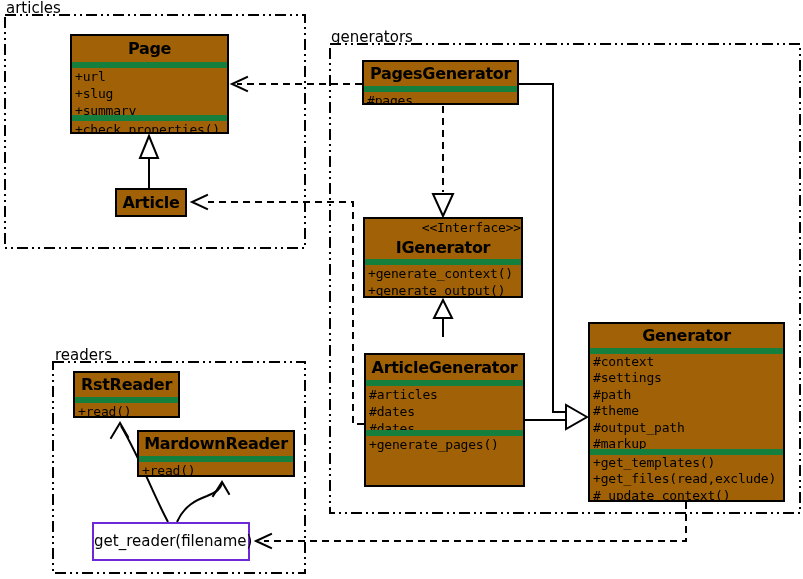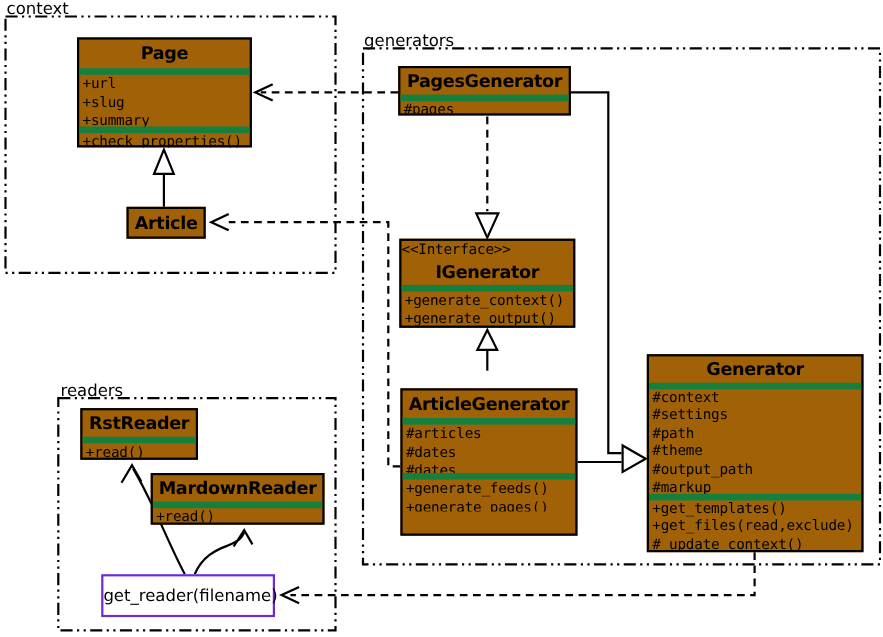--- a/index.html
+++ b/index.html
@@ -24,21 +24,21 @@
     letter-spacing:-0.3px;overflow:visible;
   }
   .uml-section{border-top:6px solid #15803d;box-sizing:border-box;overflow:hidden;}
   .uml-line{
     font-family:"DejaVu Sans Mono","Liberation Mono",monospace;
     font-size:13px;line-height:17px;padding:0 3px;white-space:nowrap;letter-spacing:-0.2px;
   }
   .lh-sm{line-height:16.4px;}
   .stereotype{
     font-family:"DejaVu Sans Mono","Liberation Mono",monospace;
-    font-weight:normal;font-size:13px;line-height:18px;text-align:left;letter-spacing:-0.2px;
+    font-weight:normal;font-size:13px;line-height:18px;text-align:right;letter-spacing:-0.2px;
   }
   .ititle{font-weight:bold;font-size:16px;line-height:22px;text-align:center;letter-spacing:-0.3px;}
   .fn-box{
     position:absolute;background:#fff;border:2px solid #6d28d9;box-sizing:border-box;z-index:2;
     font-size:15px;text-align:center;
   }
 </style>
 </head>
 <body>
 
@@ -96,21 +96,21 @@
       <path class="solid" d="M168,522 C152,492 140,458 121,426"></path>
       <polyline class="open" points="111,438 120,423 128,437"></polyline>
     </g>
 
     <g>
       <path class="solid" d="M177,522 C184,506 196,500 207,496 C217,492 220,489 222,484"></path>
       <polyline class="open" points="213,496 222,482 229,494"></polyline>
     </g>
   </svg>
 
-  <div class="pkg-label" style="left:6px;top:1px">context</div>
+  <div class="pkg-label" style="left:6px;top:1px">articles</div>
   <div class="pkg-label" style="left:331px;top:30px">generators</div>
   <div class="pkg-label" style="left:55px;top:348px">readers</div>
 
   <div class="uml-class" style="left:70px;top:34px;width:159px;height:100px">
     <div class="uml-title" style="height:26px;line-height:26px">Page</div>
     <div class="uml-section" style="height:53px">
       <div class="uml-line">+url</div>
       <div class="uml-line">+slug</div>
       <div class="uml-line">+summary</div>
     </div>
@@ -143,21 +143,20 @@
 
   <div class="uml-class" style="left:364px;top:353px;width:161px;height:134px">
     <div class="uml-title" style="height:25px;line-height:25px">ArticleGenerator</div>
     <div class="uml-section" style="height:50px">
       <div class="uml-line">#articles</div>
       <div class="uml-line">#dates</div>
       <div class="uml-line">#dates</div>
       <div class="uml-line">#categories</div>
     </div>
     <div class="uml-section" style="height:35px">
-      <div class="uml-line">+generate_feeds()</div>
       <div class="uml-line">+generate_pages()</div>
     </div>
   </div>
 
   <div class="uml-class" style="left:588px;top:322px;width:197px;height:180px">
     <div class="uml-title" style="height:24px;line-height:24px">Generator</div>
     <div class="uml-section" style="height:101px">
       <div class="uml-line lh-sm">#context</div>
       <div class="uml-line lh-sm">#settings</div>
       <div class="uml-line lh-sm">#path</div>

